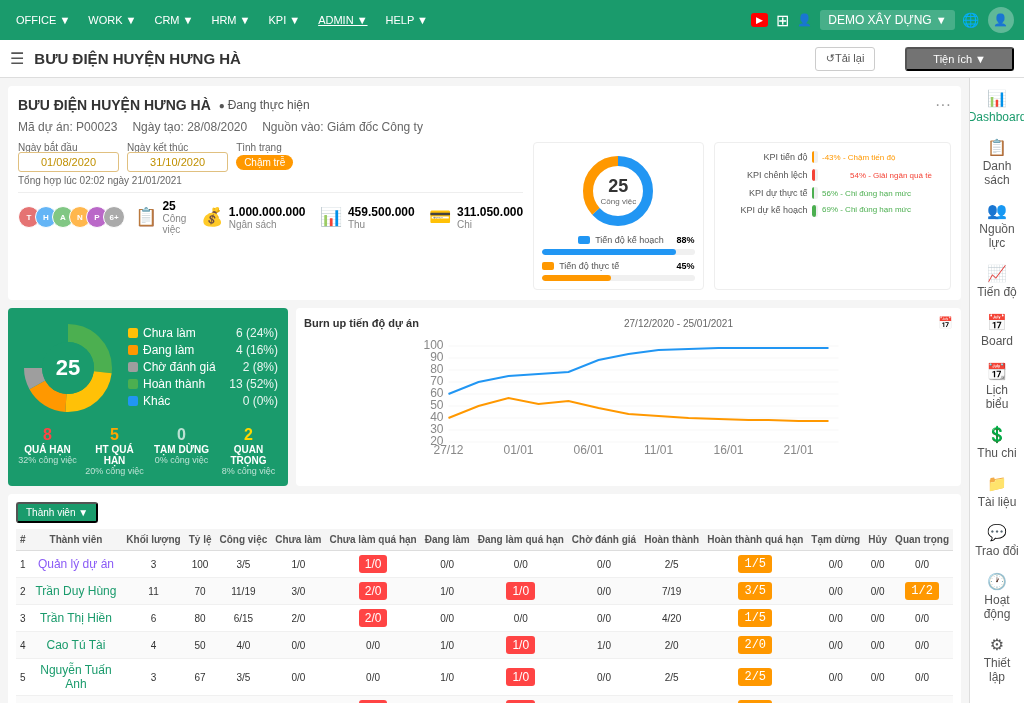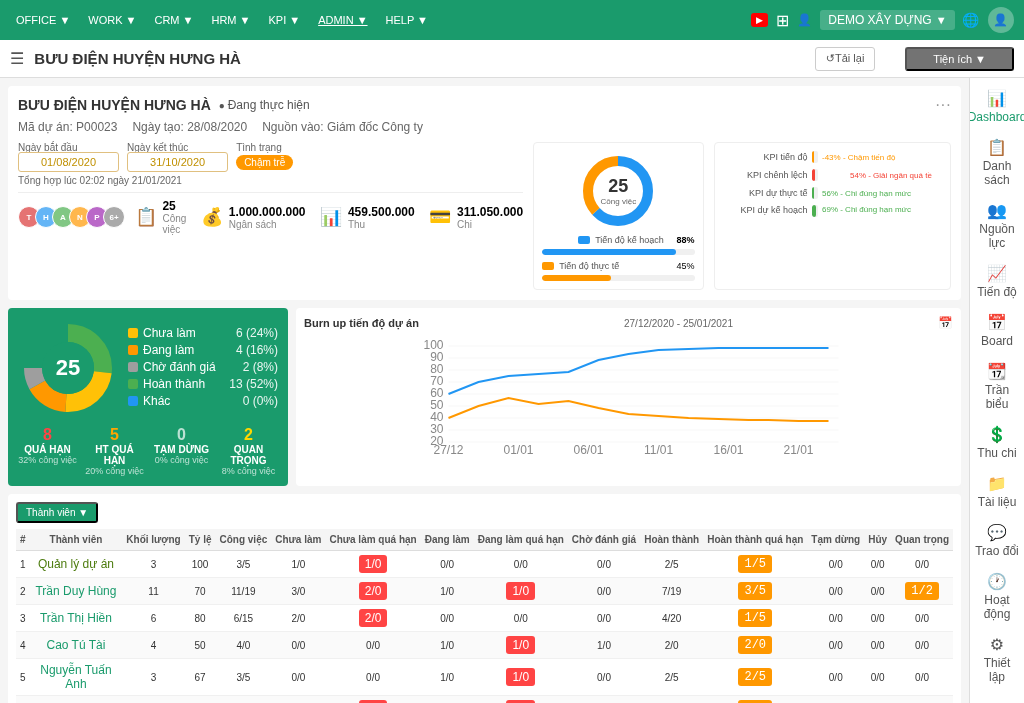--- a/index.html
+++ b/index.html
@@ -289,21 +289,21 @@
               <div style="width:12px;height:8px;background:#2196F3;border-radius:2px;"></div>
               <span style="flex:1;font-size:9px;color:#555;">Tiến độ kế hoạch</span>
               <span style="font-size:9px;font-weight:bold;">88%</span>
             </div>
             <div style="width:100%;height:6px;background:#f0f0f0;border-radius:3px;overflow:hidden;margin-bottom:6px;">
               <div style="width:88%;height:100%;background:#2196F3;border-radius:3px;"></div>
             </div>
             <div style="display:flex;align-items:center;gap:5px;margin-bottom:4px;">
               <div style="width:12px;height:8px;background:#FF9800;border-radius:2px;"></div>
               <span style="flex:1;font-size:9px;color:#555;">Tiến độ thực tế</span>
-              <span style="font-size:9px;font-weight:normal;">45%</span>
+              <span style="font-size:9px;font-weight:bold;">45%</span>
             </div>
             <div style="width:100%;height:6px;background:#f0f0f0;border-radius:3px;overflow:hidden;">
               <div style="width:45%;height:100%;background:#FF9800;border-radius:3px;"></div>
             </div>
           </div>
         </div>
 
         <div style="background:white;border:1px solid #eee;border-radius:4px;padding:8px;width:280px;">
           <div style="display:flex;flex-direction:column;gap:6px;">
             <div style="display:flex;align-items:center;gap:4px;">
@@ -478,21 +478,21 @@
             <th>Hoàn thành</th>
             <th>Hoàn thành quá hạn</th>
             <th>Tạm dừng</th>
             <th>Hủy</th>
             <th>Quan trọng</th>
           </tr>
         </thead>
         <tbody id="table-body">
         <tr>
               <td>1</td>
-              <td><a href="#" style="color:#4d7c0f;">Quản lý dự án</a></td>
+              <td><a href="#" style="color:#8b5cf6;">Quản lý dự án</a></td>
               <td>3</td>
               <td>100</td>
               <td>3/5</td>
               <td>1/0</td>
               <td><span class="cell-red">1/0</span></td>
               <td>0/0</td>
               <td>0/0</td>
               <td>0/0</td>
               <td>2/5</td>
               <td><span class="cell-orange">1/5</span></td>
@@ -607,21 +607,21 @@
     <div class="sidebar-item">
       <span class="sidebar-icon">📈</span>
       <span>Tiến độ</span>
     </div>
     <div class="sidebar-item">
       <span class="sidebar-icon">📅</span>
       <span>Board</span>
     </div>
     <div class="sidebar-item">
       <span class="sidebar-icon">📆</span>
-      <span>Trần biểu</span>
+      <span>Lịch biểu</span>
     </div>
     <div class="sidebar-item">
       <span class="sidebar-icon">💲</span>
       <span>Thu chi</span>
     </div>
     <div class="sidebar-item">
       <span class="sidebar-icon">📁</span>
       <span>Tài liệu</span>
     </div>
     <div class="sidebar-item">

